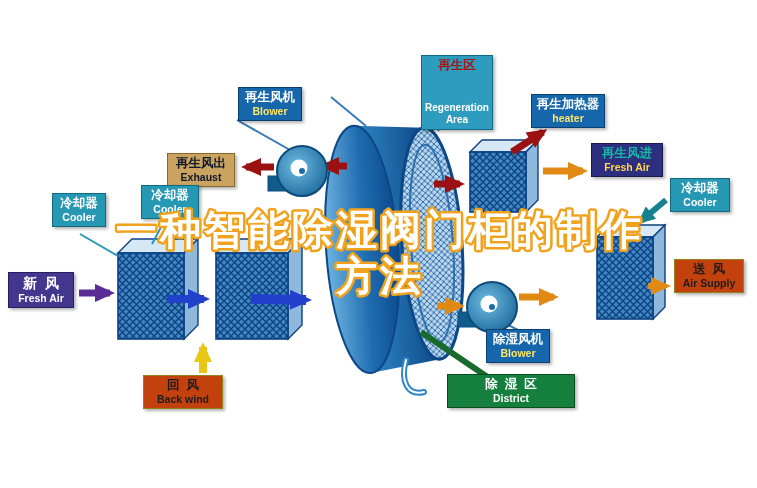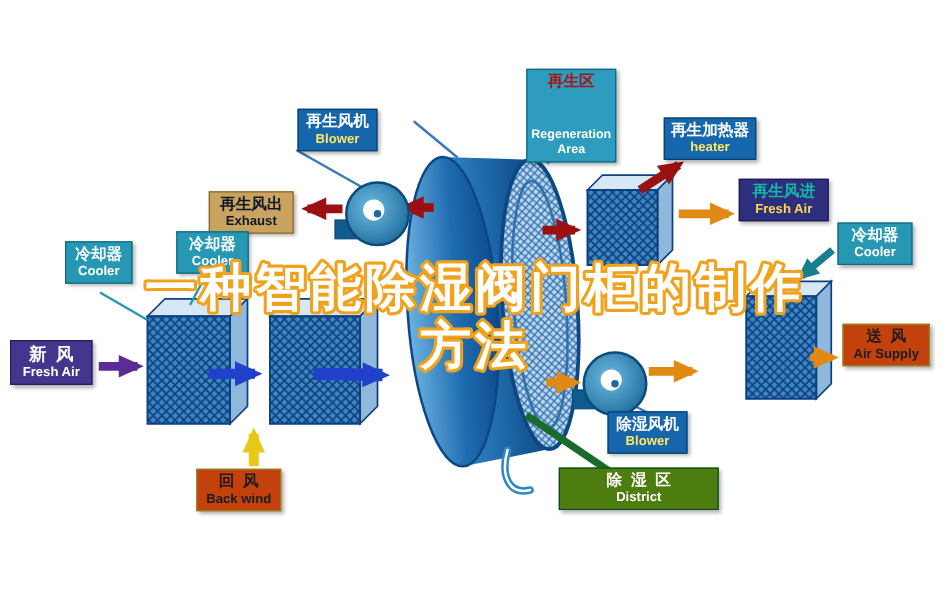--- a/index.html
+++ b/index.html
@@ -22,21 +22,21 @@
   .c-cyan .zh{color:#a81414;} .c-cyan .en{color:#ffffff;word-break:break-all;font-size:10px;margin-top:29px;}
   .c-tan{background:#c9a35f;border-color:#86682a;}
   .c-tan .zh,.c-tan .en{color:#0f172a;}
   .c-navy{background:#2e2e7e;border-color:#1a1a50;}
   .c-navy .zh{color:#14b8a6;} .c-navy .en{color:#ffd84a;}
   .c-purple{background:#43368e;border-color:#271e5e;}
   .c-purple .zh,.c-purple .en{color:#ffffff;}
   .c-purple .zh{font-size:14px;}
   .c-yellow{background:#c2410c;border-color:#93831c;}
   .c-yellow .zh,.c-yellow .en{color:#1d1d1d;}
-  .c-green{background:#4d7c0f;border-color:#0a4c20;}
+  .c-green{background:#15803d;border-color:#0a4c20;}
   .c-green .zh,.c-green .en{color:#ffffff;}
   
   .title-text{font-family:"Liberation Sans",sans-serif;font-weight:bold;font-size:41px;
       fill:#ffffff;stroke:#f0a21c;stroke-width:5px;paint-order:stroke;stroke-linejoin:round;
       letter-spacing:3px;}
 </style>
 </head>
 <body>
 
 <div class="stage">
@@ -196,21 +196,21 @@
   <div class="lb c-teal" style="left:670px;top:178px;width:60px;">
     <div class="zh">冷却器</div>
     <div class="en">Cooler</div>
   </div>
 
   <div class="lb c-purple" style="left:8px;top:272px;width:66px;">
     <div class="zh">新  风</div>
     <div class="en">Fresh Air</div>
   </div>
 
-  <div class="lb c-yellow" style="left:157px;top:375px;width:68px;">
+  <div class="lb c-yellow" style="left:143px;top:375px;width:80px;">
     <div class="zh">回  风</div>
     <div class="en">Back wind</div>
   </div>
 
   <div class="lb c-blue" style="left:486px;top:329px;width:64px;">
     <div class="zh">除湿风机</div>
     <div class="en">Blower</div>
   </div>
 
   <div class="lb c-green" style="left:447px;top:374px;width:128px;">

